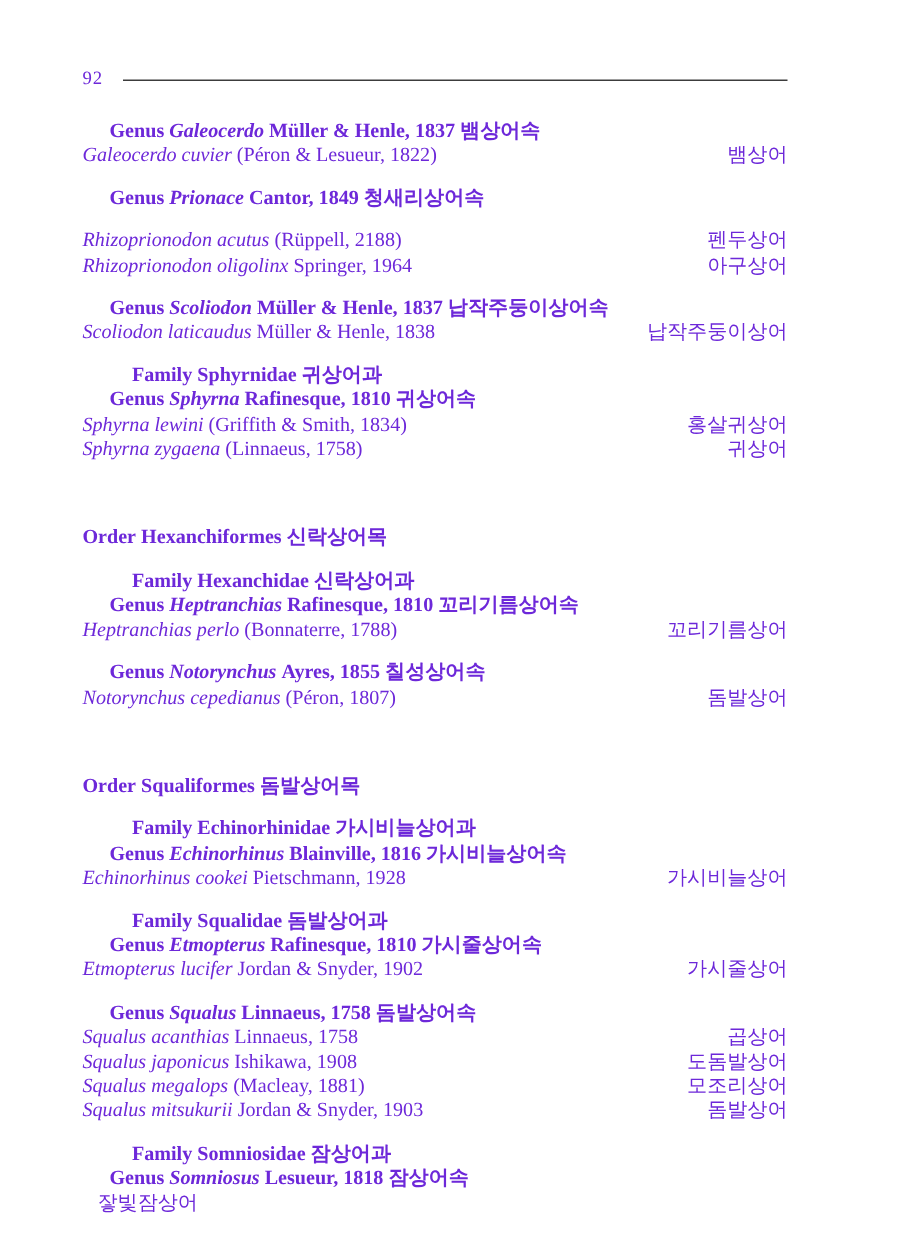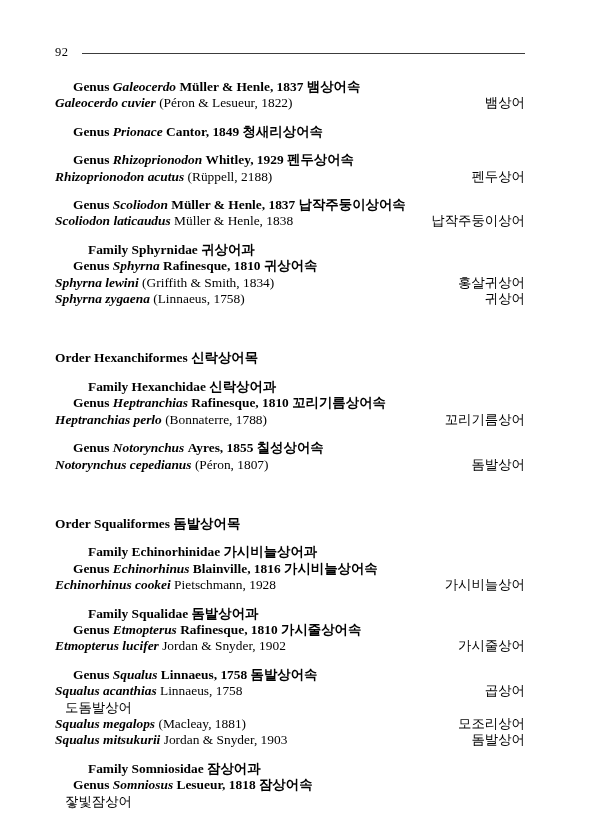--- a/index.html
+++ b/index.html
@@ -5,21 +5,21 @@
   html, body {
     margin: 0;
     padding: 0;
     background: #ffffff;
   }
   .page {
     position: relative;
     width: 605px;
     height: 830px;
     background: #ffffff;
-    color: #000000;
+    color: #6d28d9;
     font-family: "Liberation Serif", "DejaVu Serif", serif;
     font-size: 13.4px;
     overflow: hidden;
     box-sizing: border-box;
   }
   .header {
     display: flex;
     align-items: center;
     padding: 45px 80px 0 55px;
   }
@@ -48,21 +48,21 @@
     line-height: 16.4px;
     white-space: nowrap;
   }
   .left { }
   .genus .left { padding-left: 18px; }
   .family .left { padding-left: 33px; }
   .order .left { padding-left: 0; margin-top: 31px; }
   .rank-label, .latin-bold, .auth-bold, .kor-bold {
     font-weight: bold;
   }
-  .sci { font-style: italic; font-weight: bold; }
+  .sci { font-style: italic; }
   .sci.bold { font-weight: bold; }
   .auth { font-style: normal; }
   .kor-right {
     font-style: normal;
     text-align: right;
     padding-left: 10px;
   }
 </style>
 </head>
 <body>
@@ -81,27 +81,28 @@
           <span class="left"><span class="sci">Galeocerdo cuvier</span> <span class="auth">(Péron &amp; Lesueur, 1822)</span></span>
           <span class="kor-right">뱀상어</span>
         </div>
       </div>
       <div class="block">
         <div class="line genus">
           <span class="left"><span class="rank-label">Genus</span> <span class="sci bold">Prionace</span> <span class="auth-bold">Cantor, 1849</span> <span class="kor-bold">청새리상어속</span></span>
         </div>
       </div>
       <div class="block">
-        <div class="line genus">
-          <span class="left"><span class="rank-label">Genus</span> <span class="sci bold">Rhizoprionodon</span> <span class="auth-bold">Whitley, 1929</span> <span class="kor-bold">펜두상어속</span></span>
-        </div>
         <div class="line species">
           <span class="left"><span class="sci">Rhizoprionodon acutus</span> <span class="auth">(Rüppell, 2188)</span></span>
           <span class="kor-right">펜두상어</span>
         </div>
+        <div class="line species">
+          <span class="left"><span class="sci">Rhizoprionodon oligolinx</span> <span class="auth">Springer, 1964</span></span>
+          <span class="kor-right">아구상어</span>
+        </div>
       </div>
       <div class="block">
         <div class="line genus">
           <span class="left"><span class="rank-label">Genus</span> <span class="sci bold">Scoliodon</span> <span class="auth-bold">Müller &amp; Henle, 1837</span> <span class="kor-bold">납작주둥이상어속</span></span>
         </div>
         <div class="line species">
           <span class="left"><span class="sci">Scoliodon laticaudus</span> <span class="auth">Müller &amp; Henle, 1838</span></span>
           <span class="kor-right">납작주둥이상어</span>
         </div>
       </div>
@@ -178,20 +179,21 @@
       </div>
       <div class="block">
         <div class="line genus">
           <span class="left"><span class="rank-label">Genus</span> <span class="sci bold">Squalus</span> <span class="auth-bold">Linnaeus, 1758</span> <span class="kor-bold">돔발상어속</span></span>
         </div>
         <div class="line species">
           <span class="left"><span class="sci">Squalus acanthias</span> <span class="auth">Linnaeus, 1758</span></span>
           <span class="kor-right">곱상어</span>
         </div>
         <div class="line species">
+          <span class="left"><span class="sci">Squalus japonicus</span> <span class="auth">Ishikawa, 1908</span></span>
           <span class="kor-right">도돔발상어</span>
         </div>
         <div class="line species">
           <span class="left"><span class="sci">Squalus megalops</span> <span class="auth">(Macleay, 1881)</span></span>
           <span class="kor-right">모조리상어</span>
         </div>
         <div class="line species">
           <span class="left"><span class="sci">Squalus mitsukurii</span> <span class="auth">Jordan &amp; Snyder, 1903</span></span>
           <span class="kor-right">돔발상어</span>
         </div>

